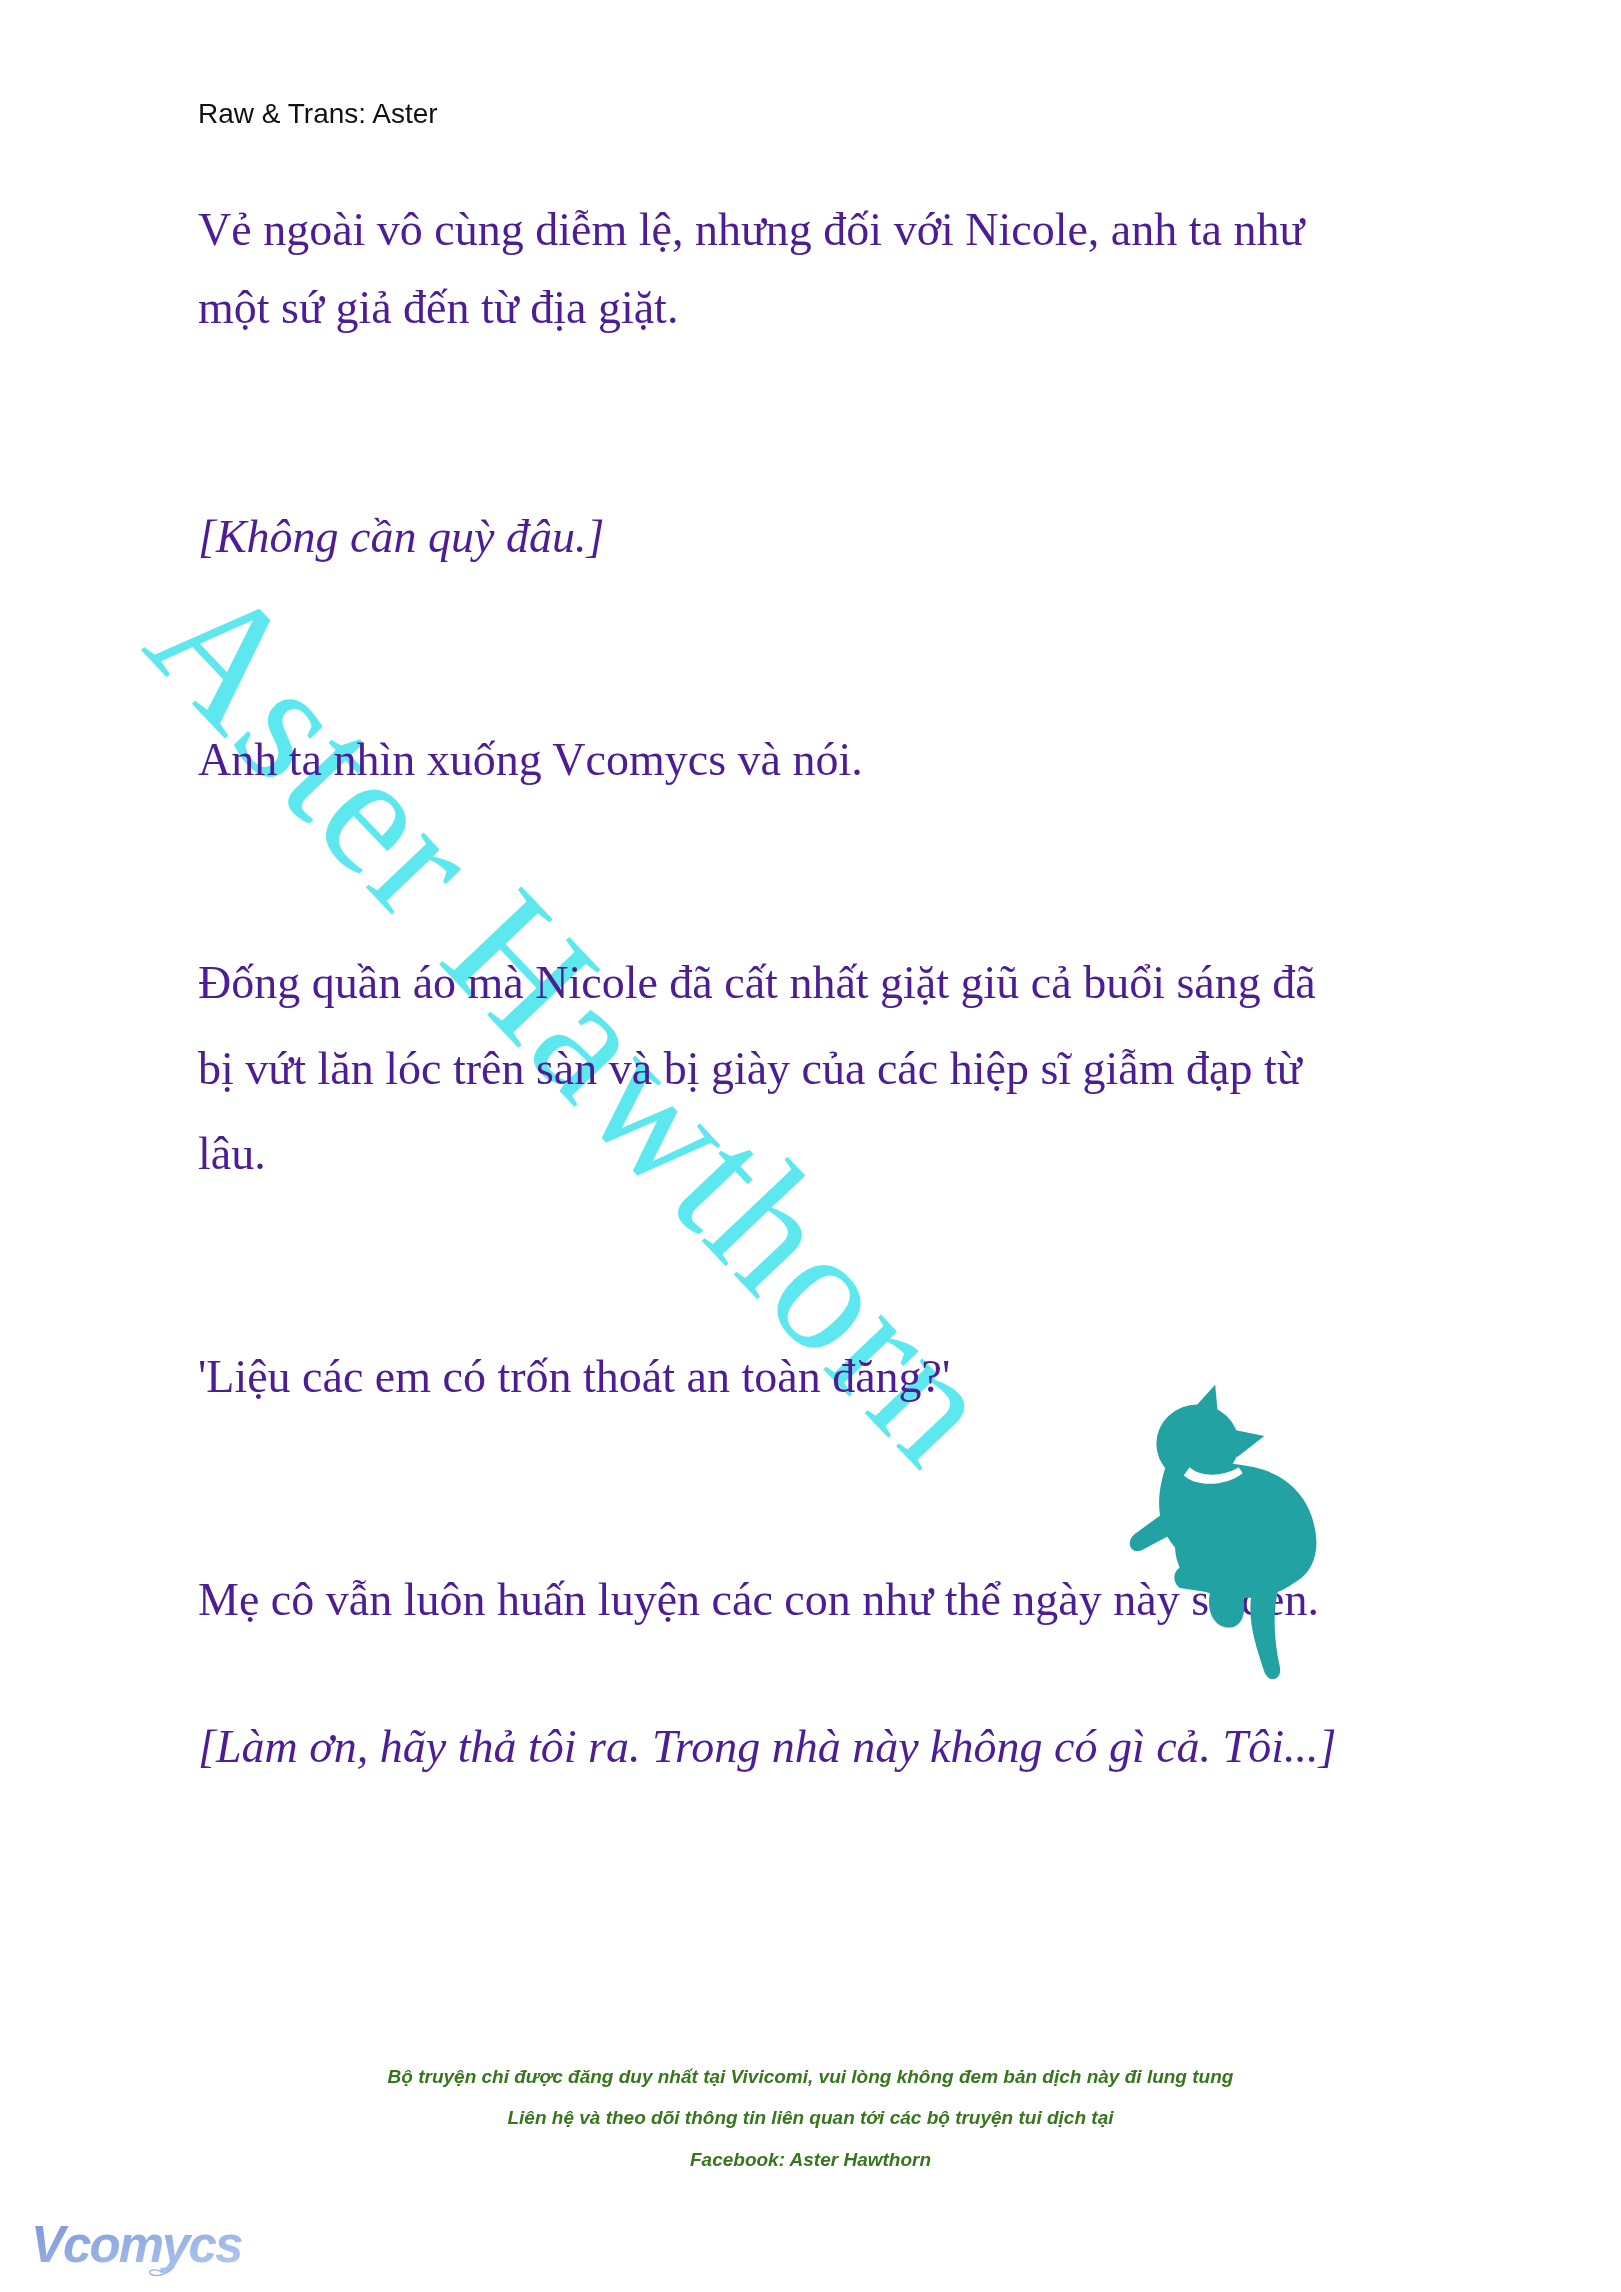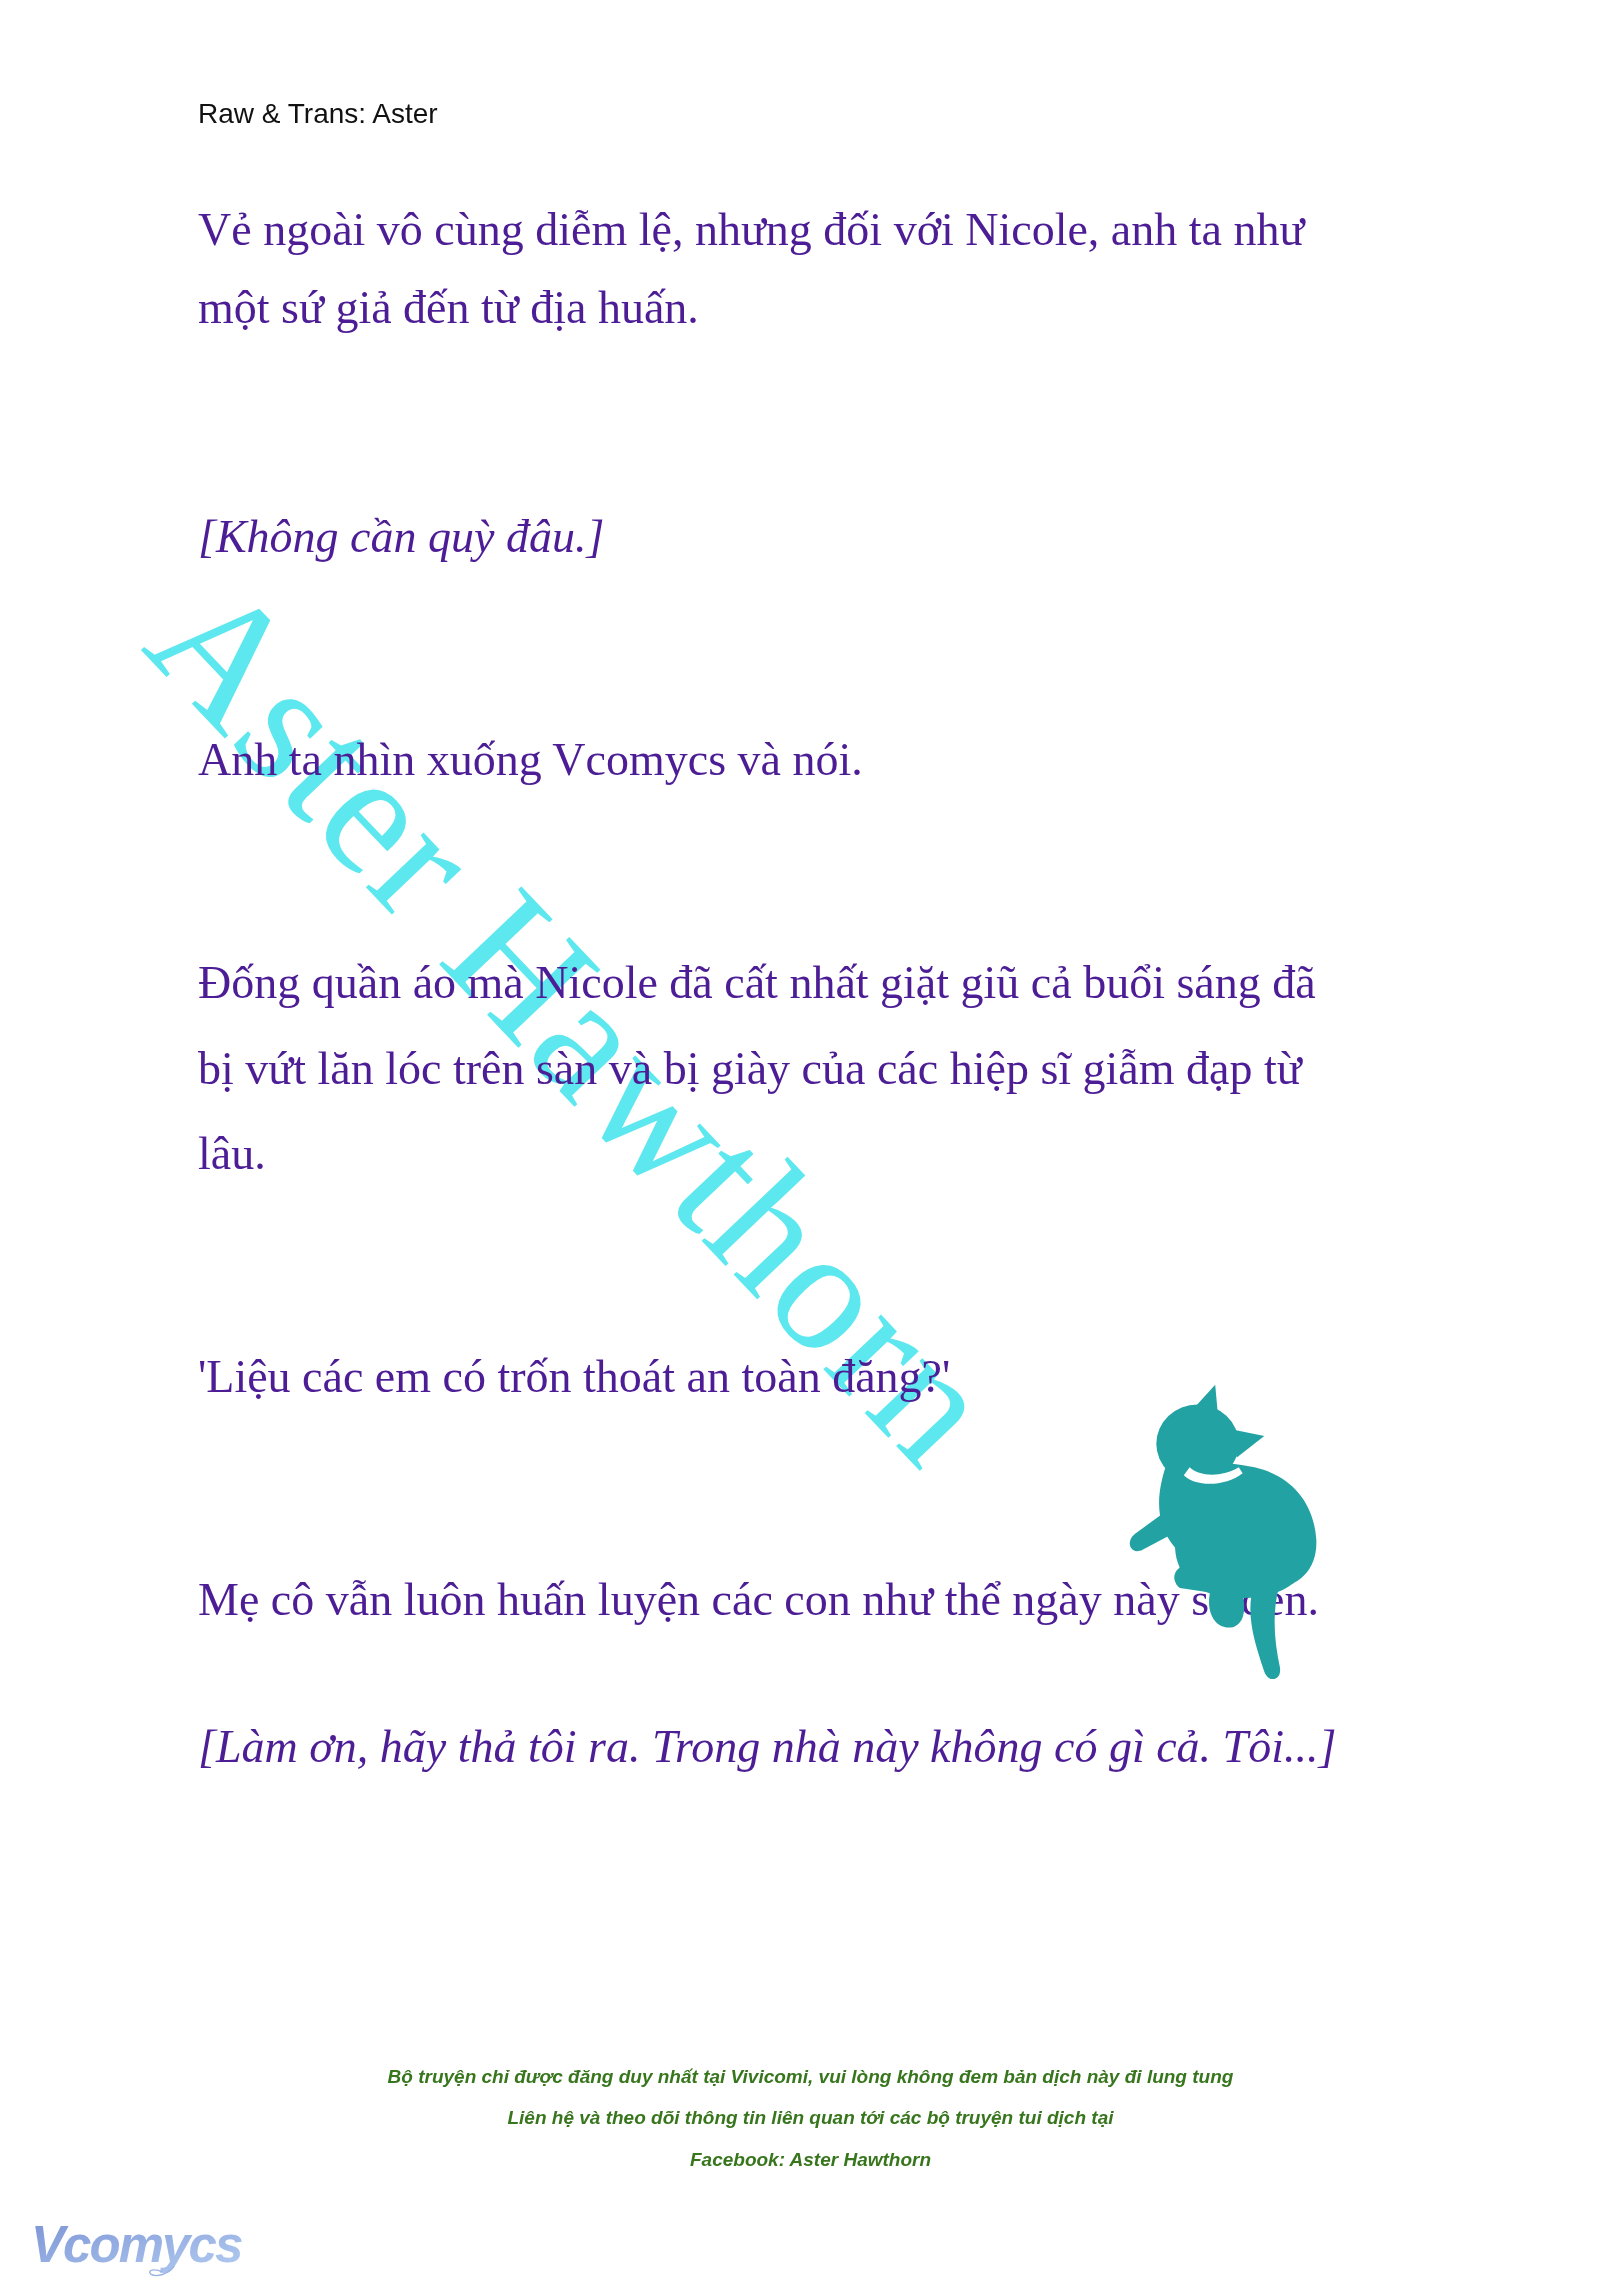--- a/index.html
+++ b/index.html
@@ -91,21 +91,21 @@
   </style>
 </head>
 <body>
 
 <div class="page">
 
   <div class="header">Raw &amp; Trans: Aster</div>
 
   <div>
     <div class="line" style="top:207px;">Vẻ ngoài vô cùng diễm lệ, nhưng đối với Nicole, anh ta như</div>
-    <div class="line" style="top:285px;">một sứ giả đến từ địa huấn.</div>
+    <div class="line" style="top:285px;">một sứ giả đến từ địa giặt.</div>
     <div class="line italic" style="top:514px;">[Không cần quỳ đâu.]</div>
     <div class="line" style="top:737px;">Anh ta nhìn xuống Vcomycs và nói.</div>
     <div class="line" style="top:960px;">Đống quần áo mà Nicole đã cất nhất giặt giũ cả buổi sáng đã</div>
     <div class="line" style="top:1046px;">bị vứt lăn lóc trên sàn và bị giày của các hiệp sĩ giẫm đạp từ</div>
     <div class="line" style="top:1131px;text-align:center;">lâu.</div>
     <div class="line" style="top:1354px;">'Liệu các em có trốn thoát an toàn đăng?'</div>
     <div class="line" style="top:1577px;">Mẹ cô vẫn luôn huấn luyện các con như thể ngày này sẽ đến.</div>
     <div class="line italic" style="top:1724px;">[Làm ơn, hãy thả tôi ra. Trong nhà này không có gì cả. Tôi...]</div>
   </div>
 

